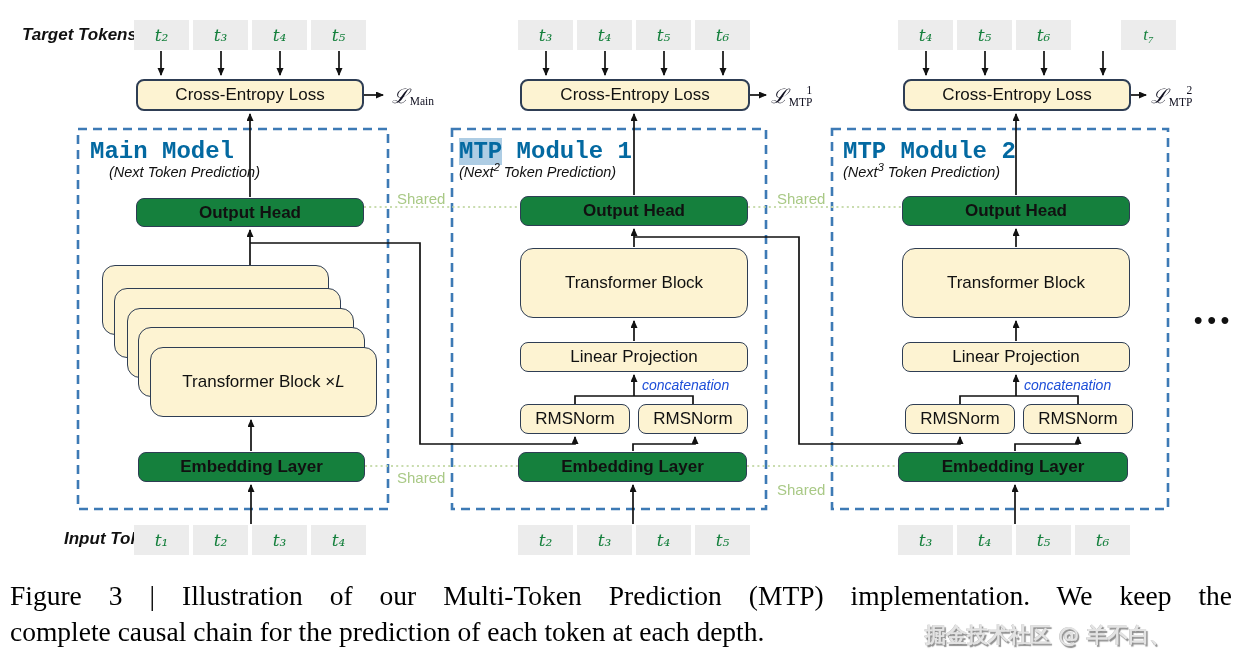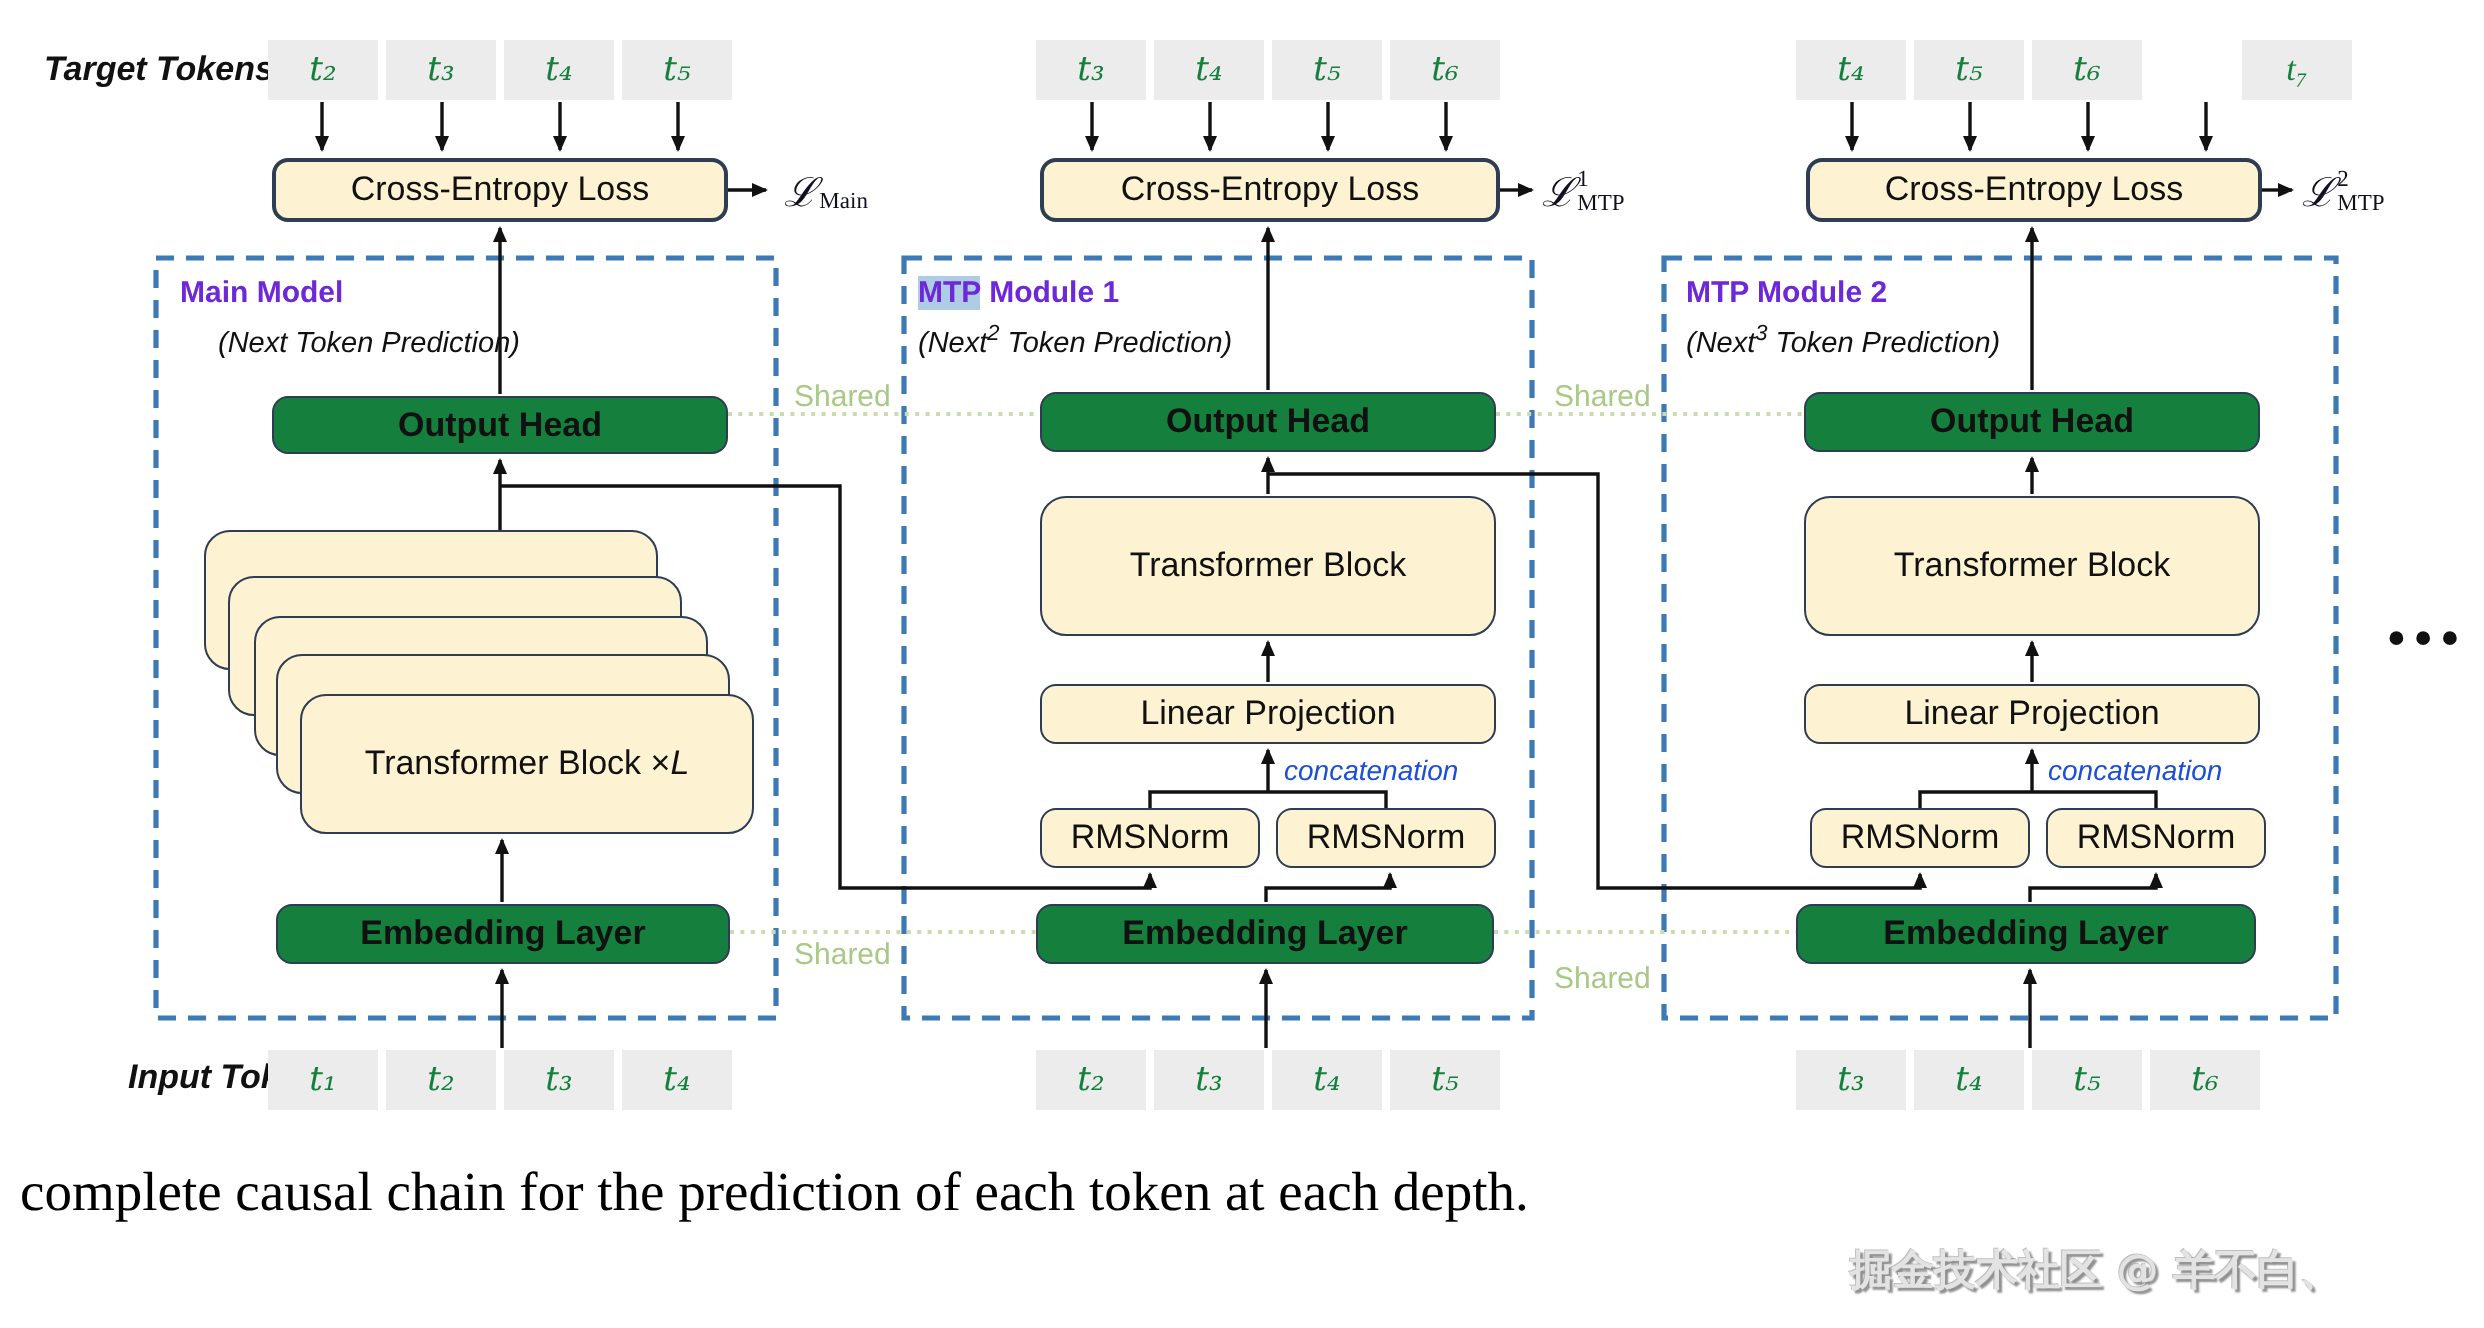--- a/index.html
+++ b/index.html
@@ -1,28 +1,28 @@
 <!DOCTYPE html>
 <html><head>
 <meta charset="utf-8">
 <style>
   html,body{margin:0;padding:0;background:#fff;width:1242px;height:664px;overflow:hidden;
     font-family:"Liberation Sans",sans-serif;}
   #stage{position:relative;width:1242px;height:664px;background:#ffffff;}
-  #diagram{position:absolute;left:0;top:0;width:1242px;height:565px;}
+  #diagram{position:absolute;left:0;top:0;width:1242px;height:565px;text-align:right;}
   .box{position:absolute;display:flex;align-items:center;justify-content:center;
     border:1.7px solid #2e3d54;border-radius:8px;font-size:17px;color:#111;box-sizing:border-box;}
   .yellow{background:#fdf3d2;}
   .green{background:#15803d;font-weight:bold;}
   .biground{border-radius:13px;}
   .token{position:absolute;width:55px;height:30px;background:#ececec;display:flex;
     align-items:center;justify-content:center;font-family:"DejaVu Serif","Liberation Serif",serif;
     font-style:italic;font-size:17px;color:#15803d;}
   .rowlabel{position:absolute;font-style:italic;font-weight:600;font-size:17px;color:#111;}
-  .module-title{position:absolute;font-weight:bold;font-size:15px;color:#6d28d9;white-space:nowrap;}
+  .module-title{position:absolute;font-weight:bold;font-size:24px;color:#0369a1;white-space:nowrap;font-family:Liberation Mono, monospace;}
   .module-title .hl{background:#aecde4;}
   .module-sub{position:absolute;font-style:italic;font-size:14.5px;color:#111;white-space:nowrap;}
   .shared{position:absolute;font-size:15px;color:#a9c986;white-space:nowrap;}
   .concat{position:absolute;font-style:italic;font-size:14px;color:#1d4ed8;white-space:nowrap;}
   .loss{position:absolute;font-family:"DejaVu Serif","Liberation Serif",serif;font-style:italic;
     font-size:20px;color:#101020;display:flex;align-items:flex-start;}
   .loss .ss{display:inline-flex;flex-direction:column;line-height:1;margin-left:1px;
     font-size:11.5px;font-style:normal;font-family:"Liberation Serif",serif;transform:translateY(3px);}
   .loss .sup{min-height:11px;}
   .loss .sub{min-height:11px;}
@@ -206,16 +206,17 @@
         <path d="M1016,341 V321" marker-end="url(#ah)"></path>
         <path d="M960,404 V396 H1078 V404"></path>
         <path d="M1016,396 V375" marker-end="url(#ah)"></path>
         <path d="M1015,451 V444 H1078 V437" marker-end="url(#ah)"></path>
         <path d="M1015,524 V485" marker-end="url(#ah)"></path>
       </g>
     </svg>
   </div>
 
   <div id="caption">
+    <div class="capline l1">Figure 3 | Illustration of our Multi-Token Prediction (MTP) implementation.  We keep the</div>
     <div class="capline">complete causal chain for the prediction of each token at each depth.</div>
   </div>
   <div id="watermark">掘金技术社区 @ 羊不白、</div>
 </div>
 
 </body></html>

